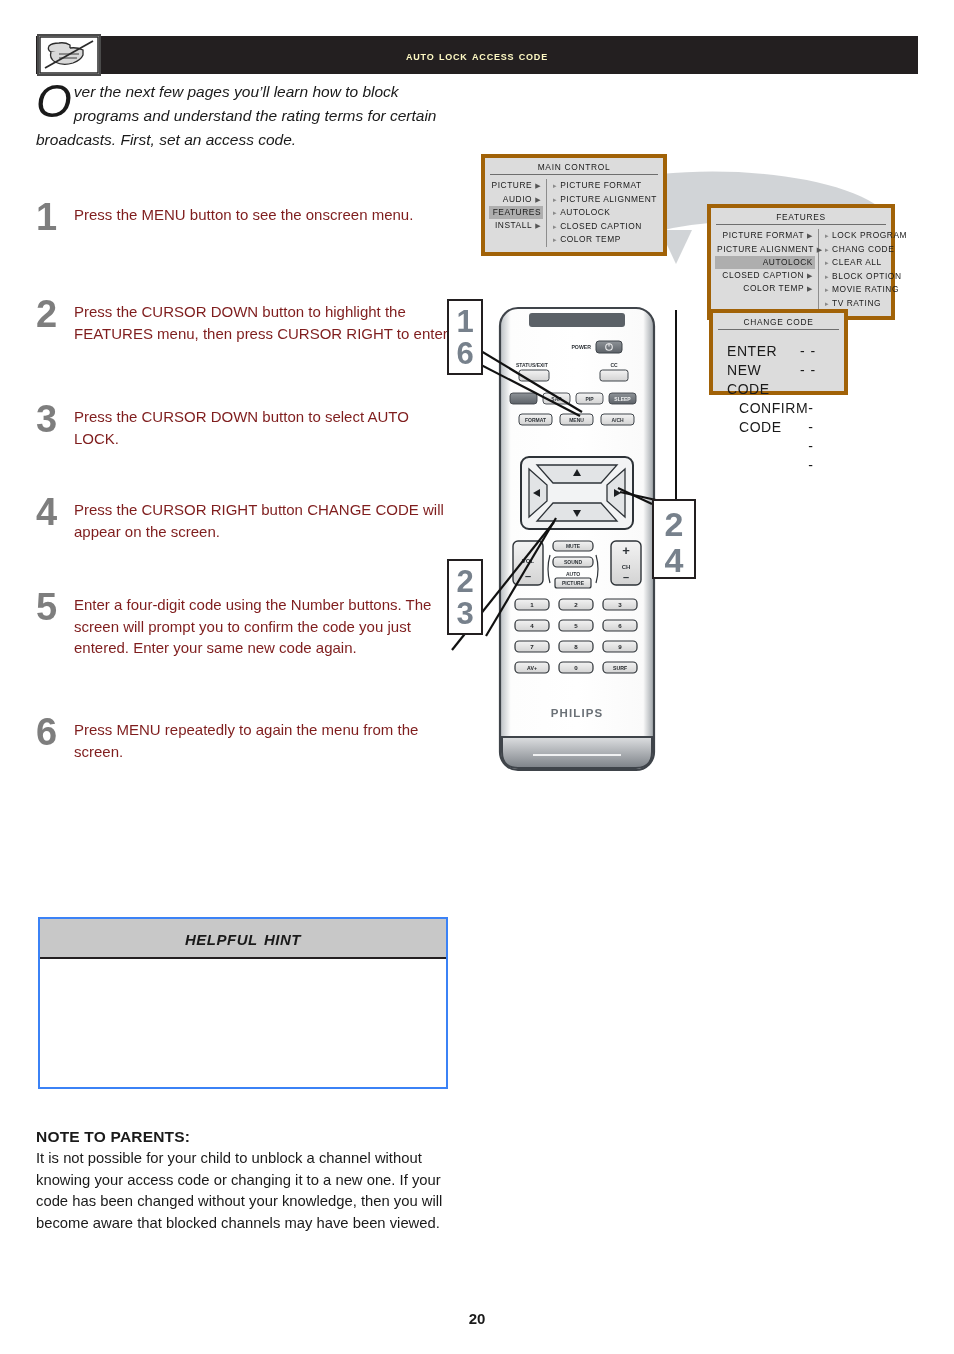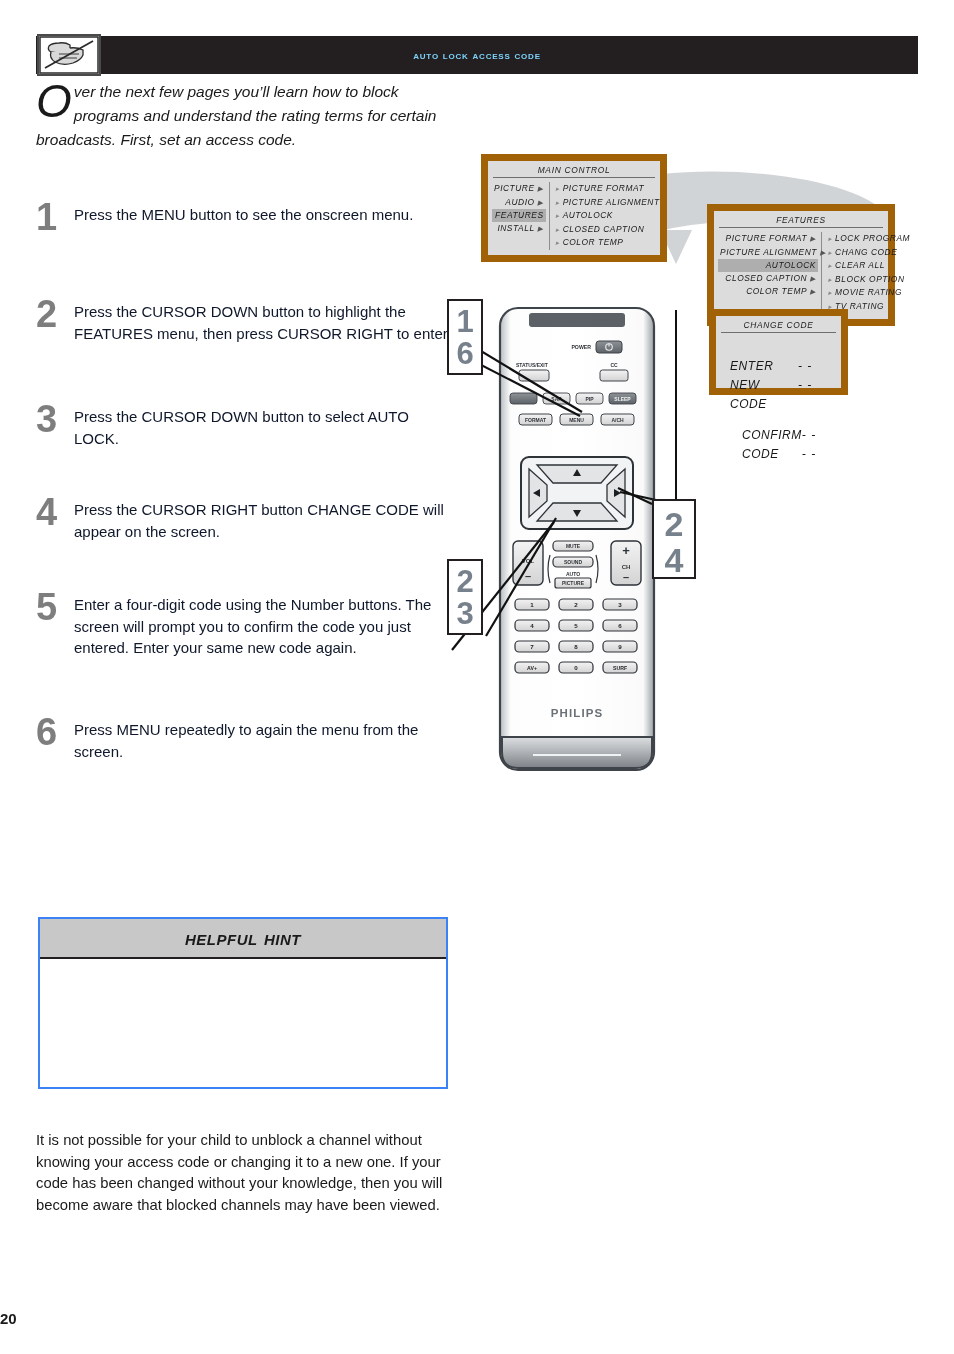--- a/index.html
+++ b/index.html
@@ -14,24 +14,24 @@
   }
 
   
   #header-bar{
     position:absolute; left:36px; top:36px; width:882px; height:38px;
     background:#231f20;
   }
   #header-title{
     position:absolute; left:0; top:0; width:882px; height:38px;
     display:flex; align-items:center; justify-content:center;
-    color:#7dd3fc;
+    color:#fef9c3;
     font-family:"Liberation Sans", sans-serif;
     font-weight:bold;
-    font-size:11px;
+    font-size:13px;
     letter-spacing:0.8px;
     font-variant:small-caps;
     text-transform:lowercase;
   }
   #header-title::first-letter{ font-size:13.5px; }
   #no-touch-icon{
     position:absolute; left:37px; top:34px; width:64px; height:42px;
     background:#e9e9e9;
     border:2px solid #4a4a4a;
     z-index:5;
@@ -59,40 +59,39 @@
   #steps{ position:absolute; left:36px; top:200px; width:420px; }
   .step{ position:relative; display:flex; margin-bottom:5px; }
   .step-num{
     width:38px; flex:0 0 38px;
     font-size:38px; font-weight:bold;
     color:#7e7e7e; line-height:34px;
     text-align:left;
   }
   .step-text{
     flex:1; font-size:15px; line-height:21.5px;
-    padding-top:4px; color:#0f172a;
+    padding-top:4px; color:#7f1d1d;
   }
   #step-1{ height:92px; }
   #step-2{ height:100px; }
   #step-3{ height:88px; }
   #step-4{ height:90px; }
   #step-5{ height:120px; }
   #step-6{ height:60px; }
 
   
   .osd{
     position:absolute;
     background:#dcdcdc;
-    border:7px solid #a16207;
+    border:4px solid #a16207;
     font-family:"Liberation Sans", sans-serif;
     font-size:8.4px;
     letter-spacing:0.55px;
     color:#1a1a1a;
     z-index:4;
-    font-style:italic;
   }
   .osd-title{
     text-align:center;
     padding:2px 0 2px 0;
     border-bottom:1px solid #6e6e6e;
     margin:2px 5px 0 5px;
     font-size:8.4px;
     letter-spacing:0.7px;
   }
   .osd-body{ display:flex; padding:4px 4px 5px 4px; }
@@ -110,21 +109,21 @@
   .osd-row.sel{ background:#aeaeae; }
   .osd-row .arr{ font-size:7px; color:#555; padding-left:3px; }
   .osd-row .bul{ font-size:7px; color:#8a8a8a; padding-right:3px; }
 
   #osd-main{ left:481px; top:154px; width:186px; }
   #osd-features{ left:707px; top:204px; width:188px; }
   #osd-change{ left:709px; top:309px; width:139px; height:86px; }
   #osd-change .cc-body{ padding:12px 10px 0 10px; }
   #osd-change .cc-row{
     display:flex; justify-content:space-between;
-    line-height:19px; font-size:12px; letter-spacing:0.55px;margin-top:12px;
+    line-height:19px; font-size:14px; letter-spacing:0.55px;
   }
   #osd-change .cc-label{ padding-left:4px; }
   #osd-change .cc-val{ padding-right:14px; letter-spacing:1px; }
   #osd-change .cc-row.indent .cc-label{ padding-left:16px; }
 
   
   #funnel{ position:absolute; left:640px; top:160px; width:260px; height:150px; z-index:2; }
 
   
   .callout{
@@ -167,21 +166,21 @@
   }
 
   
   #note{ position:absolute; left:36px; top:1128px; width:410px; }
   #note-title{ font-weight:bold; font-size:15.5px; letter-spacing:0.2px; }
   #note-body{ font-size:14.8px; line-height:21.5px; margin-top:2px; }
 
   
   #page-number{
     position:absolute; left:0; top:1310px; width:954px;
-    font-weight:bold; font-size:15px;
+    text-align:center; font-weight:bold; font-size:15px;
   }
 </style>
 </head>
 <body>
 
 <div id="header-bar">
   <div id="header-title">Auto Lock Access Code</div>
 </div>
 
 <div id="no-touch-icon">
@@ -426,16 +425,17 @@
 <div class="callout" id="callout-24">
   <div>2</div>
   <div>4</div>
 </div>
 
 <div id="hint-box">
   <div id="hint-head">Helpful Hint</div>
 </div>
 
 <div id="note">
+  <div id="note-title">NOTE TO PARENTS:</div>
   <div id="note-body">It is not possible for your child to unblock a channel without knowing your access code or changing it to a new one. If your code has been changed without your knowledge, then you will become aware that blocked channels may have been viewed.</div>
 </div>
 
 <div id="page-number">20</div>
 
 </body></html>

